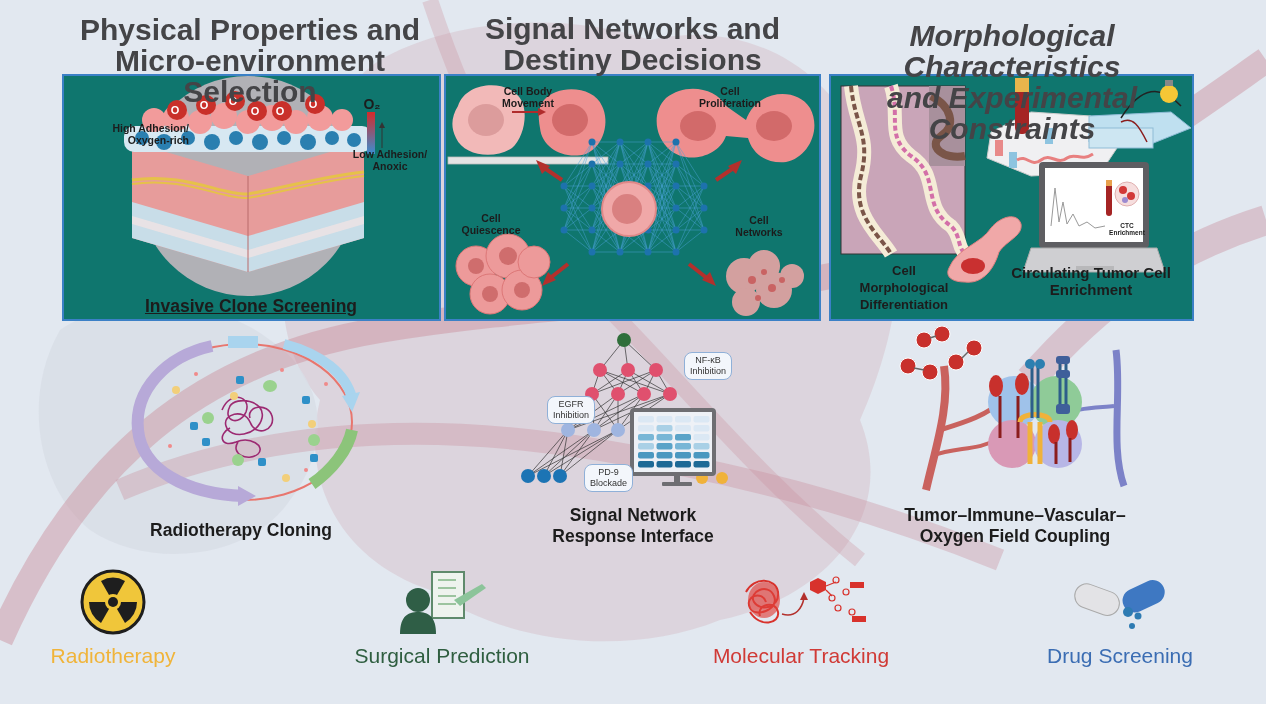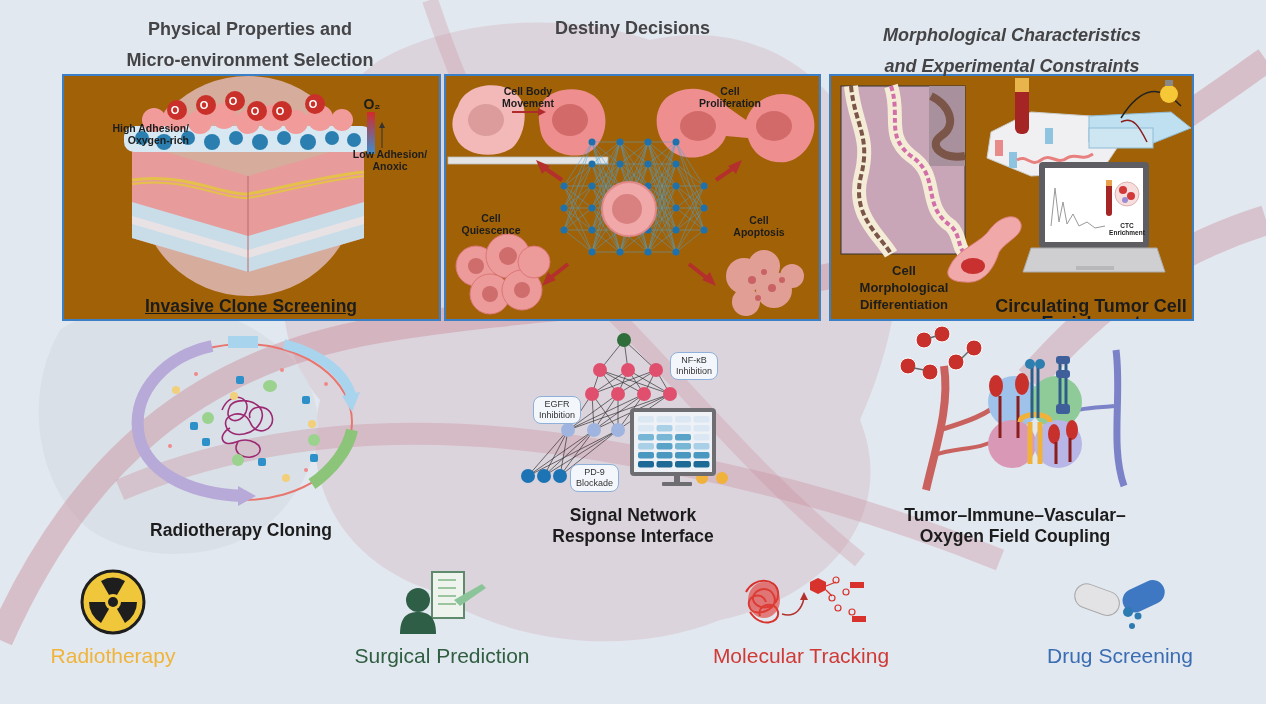--- a/index.html
+++ b/index.html
@@ -1,45 +1,46 @@
 <!DOCTYPE html>
 <html><head>
 <meta charset="utf-8">
 <style>
   html, body { margin:0; padding:0; }
   body { width:1266px; height:704px; overflow:hidden; background:#e2e8f0; font-family:"Liberation Sans", sans-serif; position:relative; }
   .bg { position:absolute; left:0; top:0; width:1266px; height:704px; z-index:0; }
   .abs { position:absolute; z-index:2; }
-  .sec-title { position:absolute; z-index:3; text-align:center; font-weight:bold; font-size:18px; line-height:31px; color:#444447; }
-  .panel { position:absolute; z-index:2; top:74px; height:247px; background:#a16207; border:2.5px solid #3b80c6; box-sizing:border-box; overflow:hidden; }
+  .sec-title { position:absolute; z-index:3; text-align:center; font-weight:bold; font-size:30px; line-height:31px; color:#444447; }
+  .panel { position:absolute; z-index:2; top:74px; height:247px; background:#0f766e; border:2.5px solid #3b80c6; box-sizing:border-box; overflow:hidden; }
   .lbl { position:absolute; font-weight:bold; color:#1c1c1c; text-align:center; z-index:4; }
   .lbl-s { font-size:10.5px; line-height:12px; }
   .lbl-m { font-size:13.5px; line-height:17px; }
   .lbl-l { font-size:17.5px; line-height:21px; }
   .app-label { position:absolute; z-index:3; font-weight:normal; font-size:21px; text-align:center; }
-  .pill { position:absolute; z-index:4; background:#f3f6fb; border:1.5px solid #8fb0d8; border-radius:8px; font-size:9px; line-height:11px; color:#333; text-align:center; padding:2px 5px; }
+  .pill { position:absolute; z-index:4; background:#f3f6fb; border:1.5px solid #8fb0d8; border-radius:8px; font-size:9px; line-height:11px; color:#333; text-align:center; padding:2px 5px;margin-left:14px; }
   svg { display:block; }
 </style>
 </head>
 <body>
 
 <svg class="bg" viewBox="0 0 1266 704">
   <path d="M380 60 C450 20 560 10 650 40 C740 20 820 60 860 140 C920 220 900 330 860 420 C900 520 820 600 720 620 C620 660 500 640 430 590 C340 560 300 480 320 400 C260 330 280 220 330 160 C330 110 350 80 380 60 Z" fill="#d9c9d3" opacity="0.65"></path>
   <path d="M60 330 C120 290 220 300 270 340 C330 380 330 450 290 500 C250 560 150 570 90 530 C40 490 20 400 60 330 Z" fill="#d8dde6" opacity="0.8"></path>
   <path d="M0 640 C80 460 200 360 380 330 C560 300 760 300 900 260 C1060 210 1180 120 1266 60" stroke="#c98d9b" stroke-width="26" fill="none" opacity="0.45"></path>
   <path d="M120 490 C260 430 420 420 600 450 C780 480 900 520 1000 560" stroke="#c98d9b" stroke-width="22" fill="none" opacity="0.35"></path>
   <path d="M430 0 C470 120 520 220 600 300 C680 380 760 480 860 560" stroke="#c98d9b" stroke-width="16" fill="none" opacity="0.3"></path>
   <path d="M1030 380 C1100 300 1170 250 1266 220" stroke="#c98d9b" stroke-width="30" fill="none" opacity="0.4"></path>
 </svg>
 
 <div class="sec-title" style="left:60px; top:14px; width:380px;">
   <div>Physical Properties and</div>
   <div>Micro-environment Selection</div>
 </div>
 <div class="sec-title" style="left:445px; top:13px; width:375px;">
+  <div>Signal Networks and</div>
   <div>Destiny Decisions</div>
 </div>
 <div class="sec-title" style="left:828px; top:20px; width:368px;font-style:italic;">
   <div>Morphological Characteristics</div>
   <div>and Experimental Constraints</div>
 </div>
 
 <div class="panel" style="left:62px; width:379px;">
   <svg style="position:absolute; left:0; top:0;" width="379" height="247">
     <circle cx="184" cy="110" r="110" fill="#e8c6cf" opacity="0.75"></circle>
@@ -357,21 +358,21 @@
   <div class="lbl lbl-s" style="left:244px; top:9px; width:80px;">
     <div>Cell</div>
     <div>Proliferation</div>
   </div>
   <div class="lbl lbl-s" style="left:14px; top:136px; width:62px;">
     <div>Cell</div>
     <div>Quiescence</div>
   </div>
   <div class="lbl lbl-s" style="left:282px; top:138px; width:62px;">
     <div>Cell</div>
-    <div>Apoptosis</div>
+    <div>Networks</div>
   </div>
 </div>
 
 <div class="panel" style="left:829px; width:365px;">
   <svg style="position:absolute; left:0; top:0;" width="365" height="247">
 
     <rect x="10" y="10" width="124" height="168" fill="#c9a5b8" stroke="#333" stroke-width="1"></rect>
     <rect x="98" y="10" width="36" height="80" fill="#a8909c"></rect>
     <path d="M20 10 C24 50 40 60 30 100 C20 140 50 160 60 178" stroke="#f5ecd7" stroke-width="14" fill="none"></path>
     <path d="M20 10 C24 50 40 60 30 100 C20 140 50 160 60 178" stroke="#7a5548" stroke-width="4" fill="none" stroke-dasharray="6 3"></path>
@@ -413,21 +414,21 @@
   </svg>
   <div class="lbl" style="left:274px; top:146px; width:44px; font-size:6.5px; line-height:7px;">
     <div>CTC</div>
     <div>Enrichment</div>
   </div>
   <div class="lbl lbl-m" style="left:18px; top:186px; width:110px; font-size:13px; line-height:17px;">
     <div>Cell</div>
     <div>Morphological</div>
     <div>Differentiation</div>
   </div>
-  <div class="lbl lbl-m" style="left:160px; top:222px; width:200px; font-size:18px; line-height:17px;">
+  <div class="lbl lbl-m" style="left:160px; top:188px; width:200px; font-size:15px; line-height:17px;">
     <div>Circulating Tumor Cell</div>
     <div>Enrichment</div>
   </div>
 </div>
 
 <svg class="abs" style="left:126px; top:330px;" width="240" height="180">
   <ellipse cx="118" cy="92" rx="108" ry="78" fill="none" stroke="#e8766e" stroke-width="2"></ellipse>
   <path d="M86 16 C40 26 8 60 12 100 C16 140 60 164 118 166" stroke="#b7a9d8" stroke-width="12" fill="none"></path>
   <polygon points="112,156 130,166 112,176" fill="#b7a9d8"></polygon>
   <rect x="102" y="6" width="30" height="12" fill="#a9d4ee"></rect>

